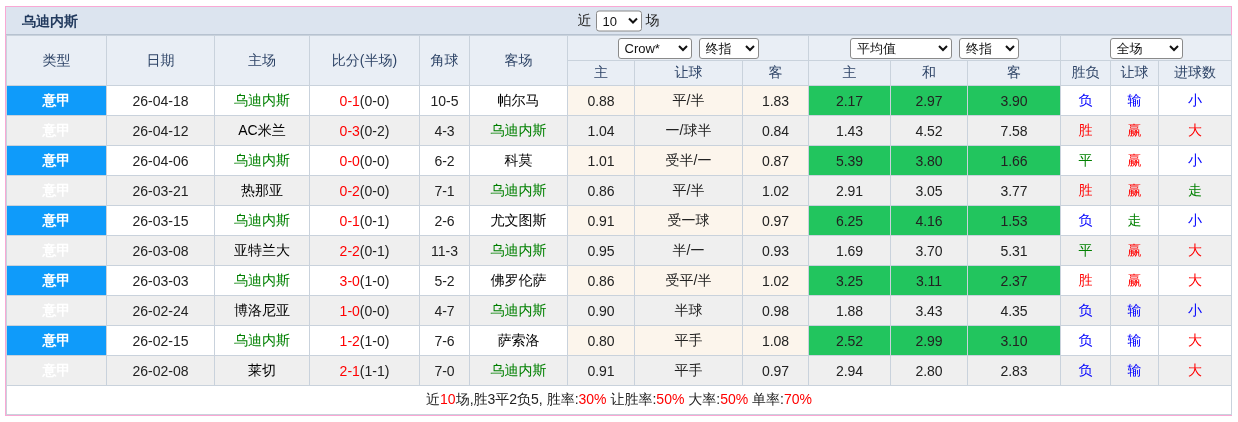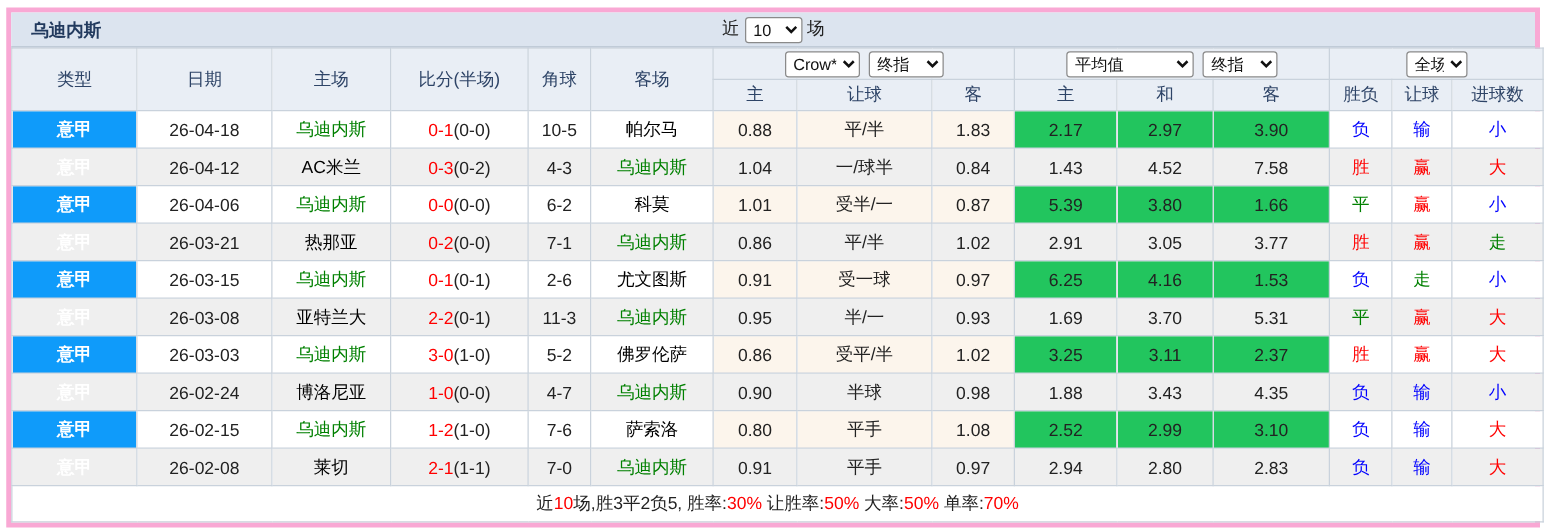--- a/index.html
+++ b/index.html
@@ -1,27 +1,27 @@
 <!DOCTYPE html>
 <html><head>
 <meta charset="utf-8">
 <style>
   * { box-sizing: border-box; }
   html,body { margin:0; padding:0; background:#fff; }
   body { font-family:"Liberation Sans","DejaVu Sans",sans-serif; font-size:14px; color:#222; }
   .page { padding:6px 4px 2px 5px; }
-  .widget { width:1227px; border:4px solid #f9a8d4; background:#fff; }
+  .widget { width:1227px; border:1px solid #f9a8d4; background:#fff; }
 
   
   .titlebar { position:relative; height:28px; background:#dce4ef; border-bottom:1px solid #b7c2d0; }
   .tb-title { position:absolute; left:16px; top:0; line-height:28px; font-weight:bold; color:#223a5e; font-size:14px; }
   .tb-controls { position:absolute; left:50%; top:50%; transform:translate(-50%,-50%); display:flex; align-items:center; white-space:nowrap; color:#222; }
   .tb-controls .lbl { margin:0 4px; }
   select { font:13px "Liberation Sans","DejaVu Sans",sans-serif; height:21px; border:1px solid #8a8a8a; border-radius:3px; background:#fff; padding:0 2px; color:#111; }
-  .w46{width:46px} .w74{width:60px} .w60{width:60px} .w90{width:102px} .w64{width:49px}
+  .w46{width:46px} .w74{width:74px} .w60{width:60px} .w90{width:102px} .w64{width:73px}
   .cb { display:inline-flex; align-items:center; margin-left:7px; cursor:pointer; }
   .cb input { width:14px; height:14px; margin:0 2px 0 0; accent-color:#2b8cf2; }
 
   
   table { border-collapse:collapse; table-layout:fixed; width:1225px; }
   th, td { border:1px solid #c9d2dc; text-align:center; padding:0; overflow:hidden; white-space:nowrap; }
   thead th { background:#e9eef5; color:#2e4467; font-weight:normal; font-size:14px; }
   .hrow1 { height:25px;padding-left:40px; }
   .hrow2 { height:25px; }
   .ddwrap { display:flex; justify-content:center; align-items:center; gap:7px; }

